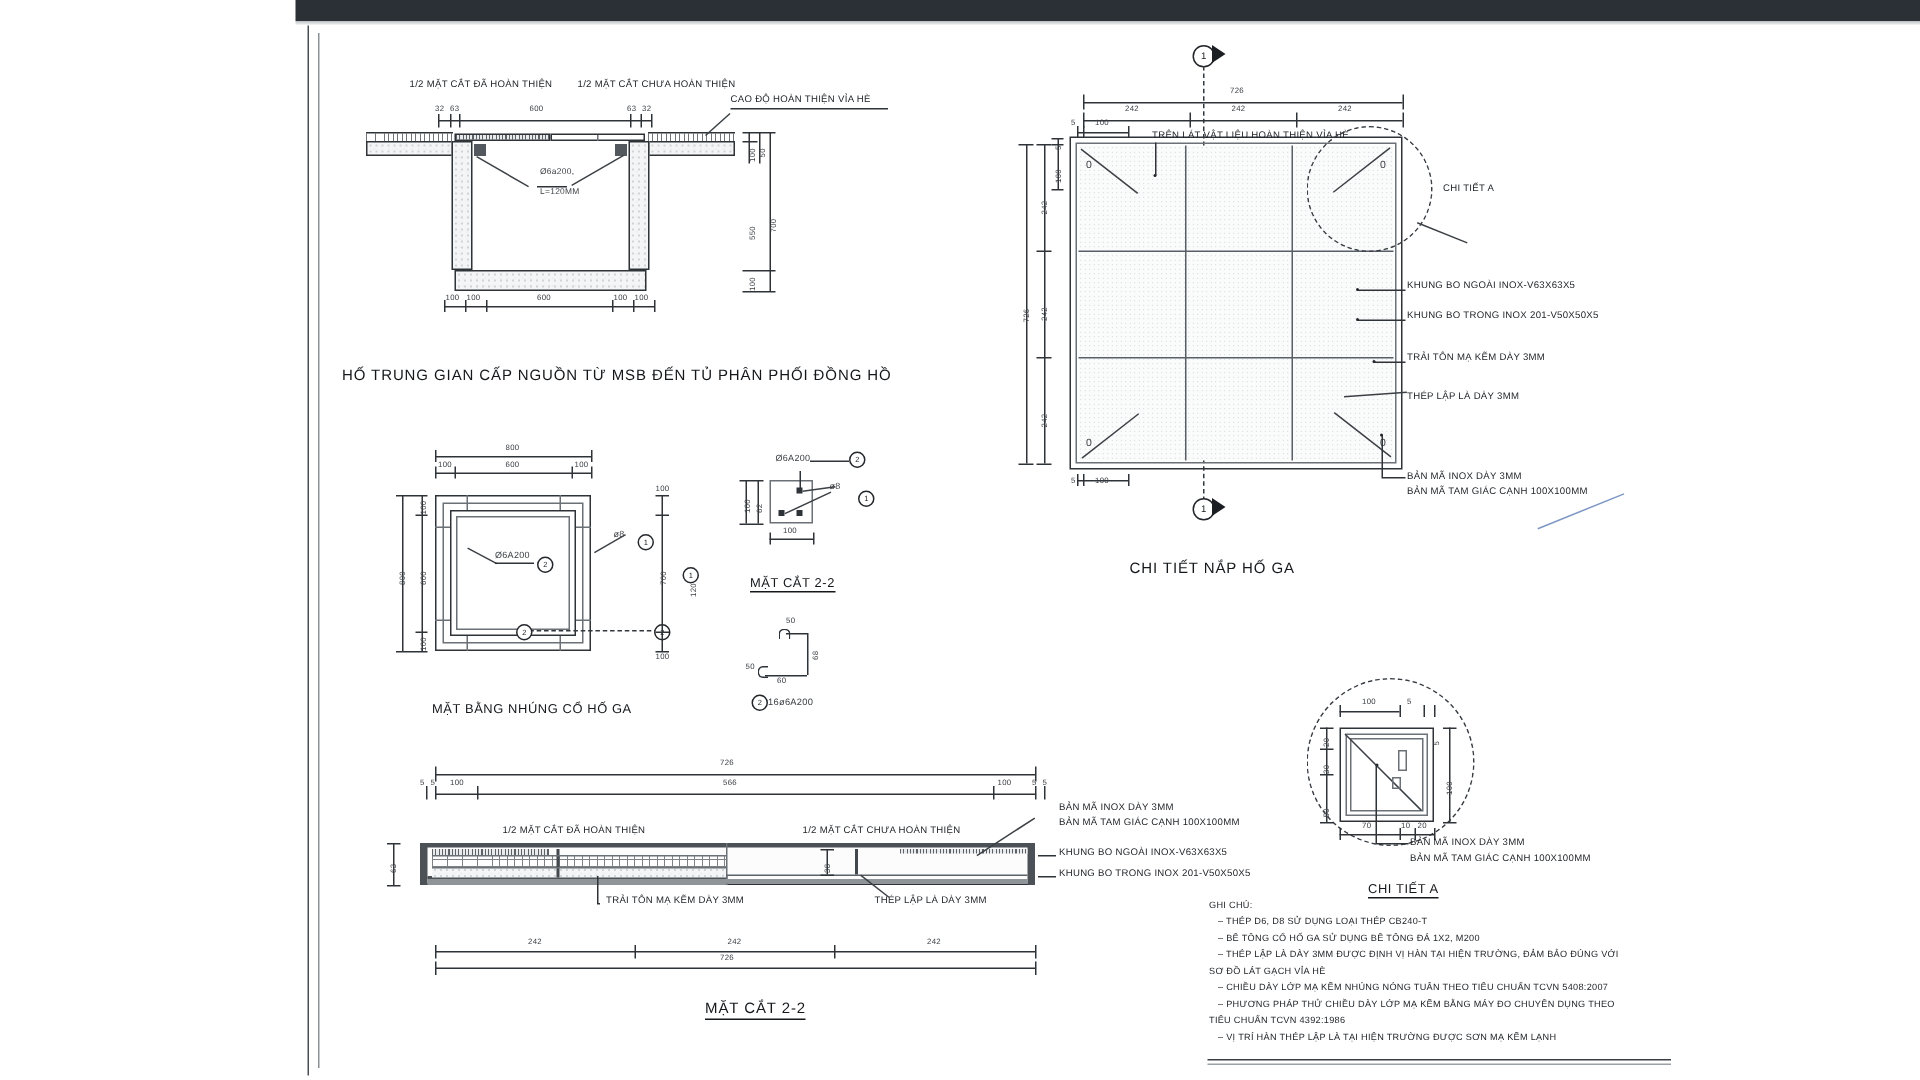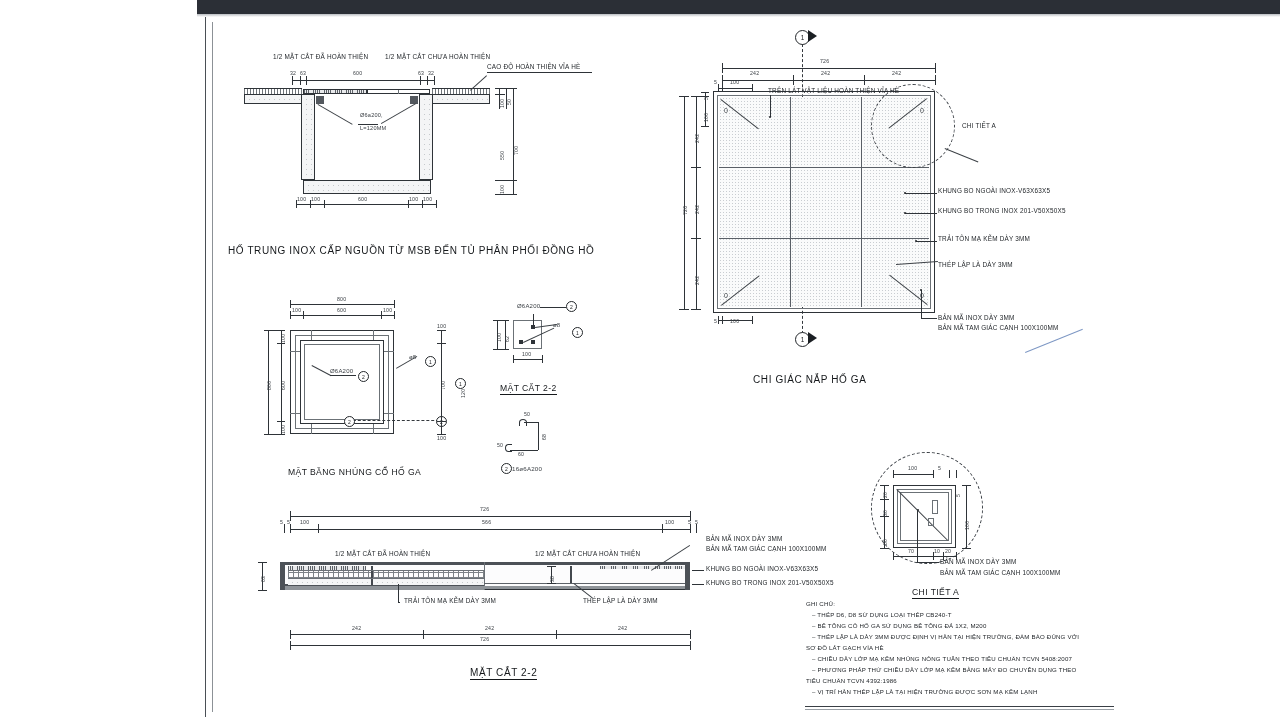--- a/index.html
+++ b/index.html
@@ -147,21 +147,21 @@
     <div class="ln vln" style="left:324px;top:200px;height:8px;"></div>
     <div class="ln vln" style="left:408px;top:200px;height:8px;"></div>
     <div class="ln vln" style="left:422px;top:200px;height:8px;"></div>
     <div class="ln vln" style="left:436px;top:200px;height:8px;"></div>
     <div class="t t-dim" style="left:297px;top:197px;">100</div>
     <div class="t t-dim" style="left:311px;top:197px;">100</div>
     <div class="t t-dim" style="left:358px;top:197px;">600</div>
     <div class="t t-dim" style="left:409px;top:197px;">100</div>
     <div class="t t-dim" style="left:423px;top:197px;">100</div>
 
-    <div class="t t-title" style="left:228px;top:246px;">HỐ TRUNG INOX CẤP NGUỒN TỪ MSB ĐẾN TỦ PHÂN PHỐI ĐỒNG HỒ</div>
+    <div class="t t-title" style="left:228px;top:246px;">HỐ TRUNG GIAN CẤP NGUỒN TỪ MSB ĐẾN TỦ PHÂN PHỐI ĐỒNG HỒ</div>
   </div>
 
   <div>
     <div class="ln hln" style="left:290px;top:304px;width:104px;"></div>
     <div class="ln vln" style="left:290px;top:300px;height:8px;"></div>
     <div class="ln vln" style="left:394px;top:300px;height:8px;"></div>
     <div class="t t-dim" style="left:337px;top:297px;">800</div>
 
     <div class="ln hln" style="left:290px;top:315px;width:104px;"></div>
     <div class="ln vln" style="left:290px;top:311px;height:8px;"></div>
@@ -366,21 +366,21 @@
     <div class="ln vln" style="left:921px;top:290px;height:28px;"></div>
     <div class="ln hln" style="left:921px;top:318px;width:16px;"></div>
     <div class="dot" style="left:920px;top:289px;"></div>
     <div class="t t-lbl" style="left:938px;top:315px;">BẢN MÃ INOX DÀY 3MM</div>
     <div class="t t-lbl" style="left:938px;top:325px;">BẢN MÃ TAM GIÁC CẠNH 100X100MM</div>
     <div class="blue-ln" style="left:1025px;top:352px;width:62px;transform:rotate(-22deg);"></div>
 
     <div class="bubble" style="left:795px;top:332px;">1</div>
     <div class="arrow-r" style="left:808px;top:332px;"></div>
 
-    <div class="t t-title" style="left:753px;top:375px;">CHI GIÁC NẮP HỐ GA</div>
+    <div class="t t-title" style="left:753px;top:375px;">CHI TIẾT NẮP HỐ GA</div>
   </div>
 
   <div>
     <div class="circ-dash" style="left:871px;top:452px;width:110px;height:110px;"></div>
     <div class="box" style="left:893px;top:485px;width:63px;height:63px;"></div>
     <div class="boxthin" style="left:897px;top:489px;width:55px;height:55px;"></div>
     <div class="boxthin" style="left:900px;top:492px;width:49px;height:49px;"></div>
     <div class="lead" style="left:897px;top:489px;width:72px;transform:rotate(45deg);"></div>
     <div class="dot" style="left:917px;top:509px;"></div>
 

